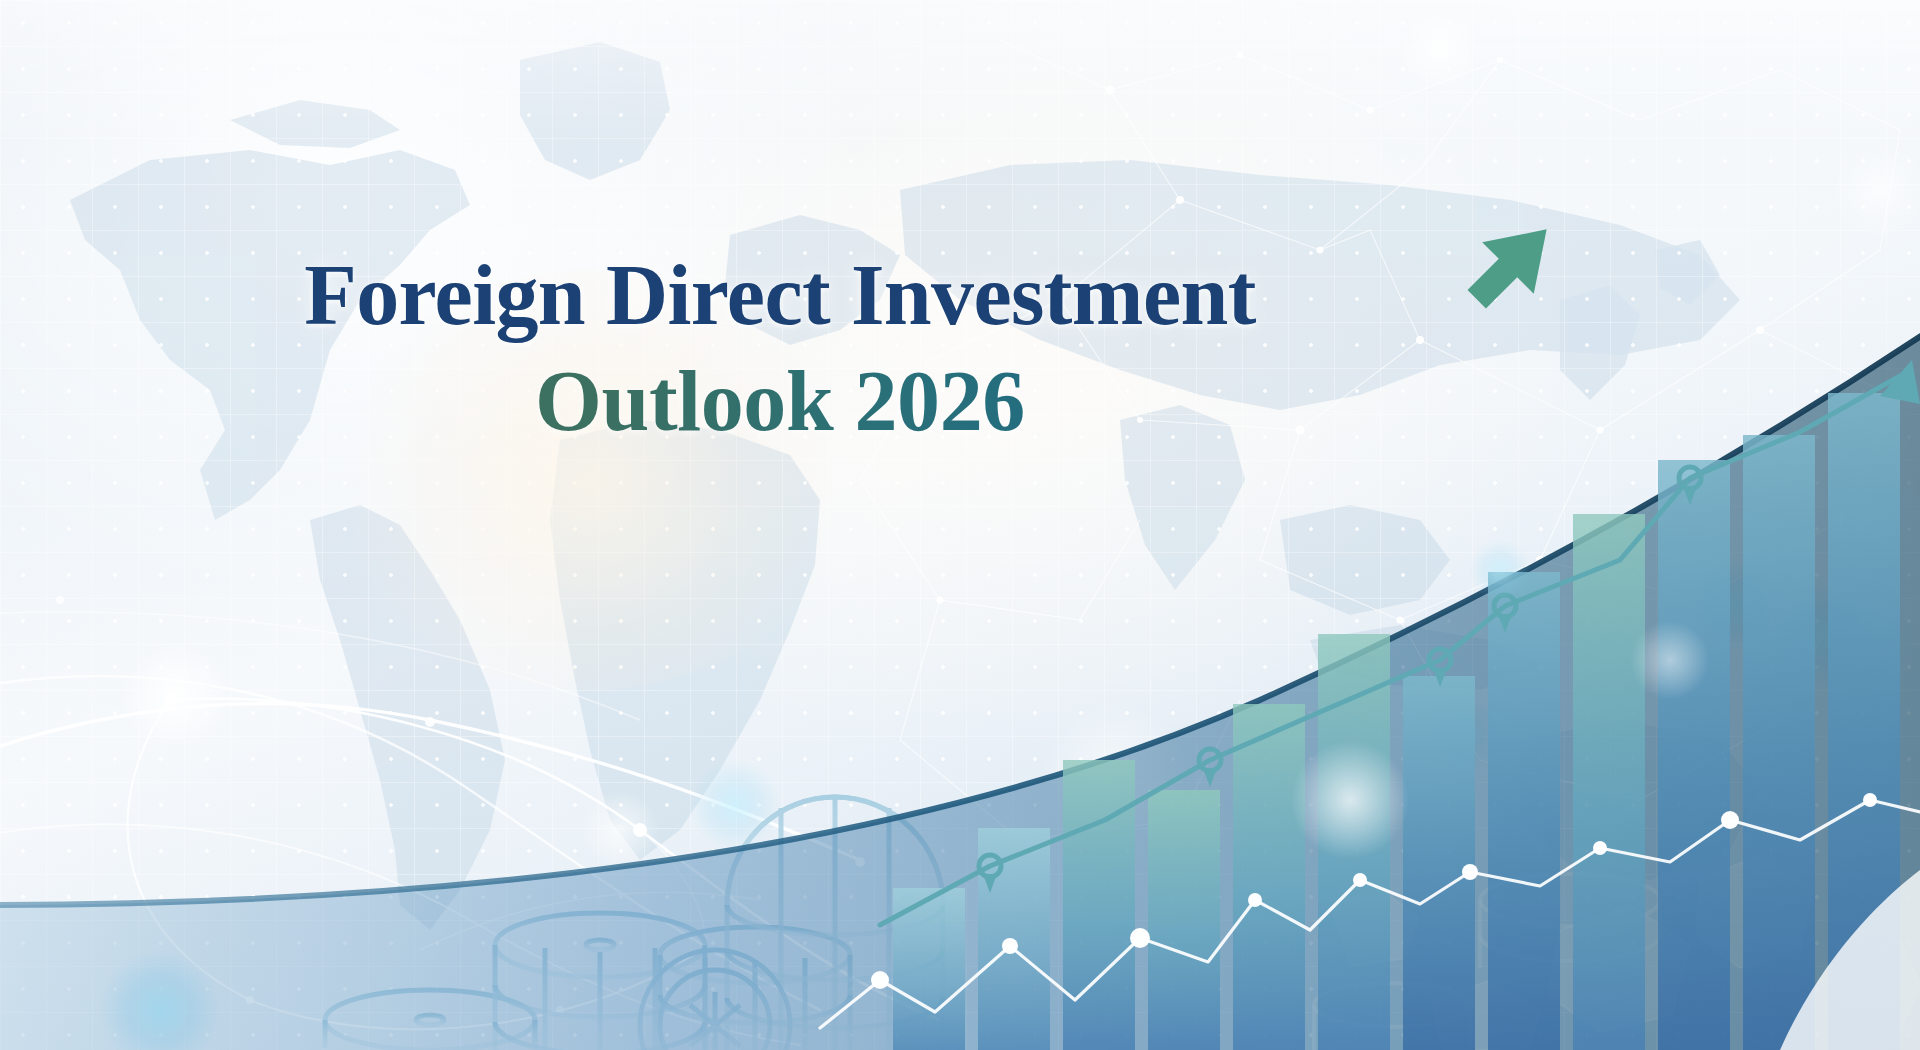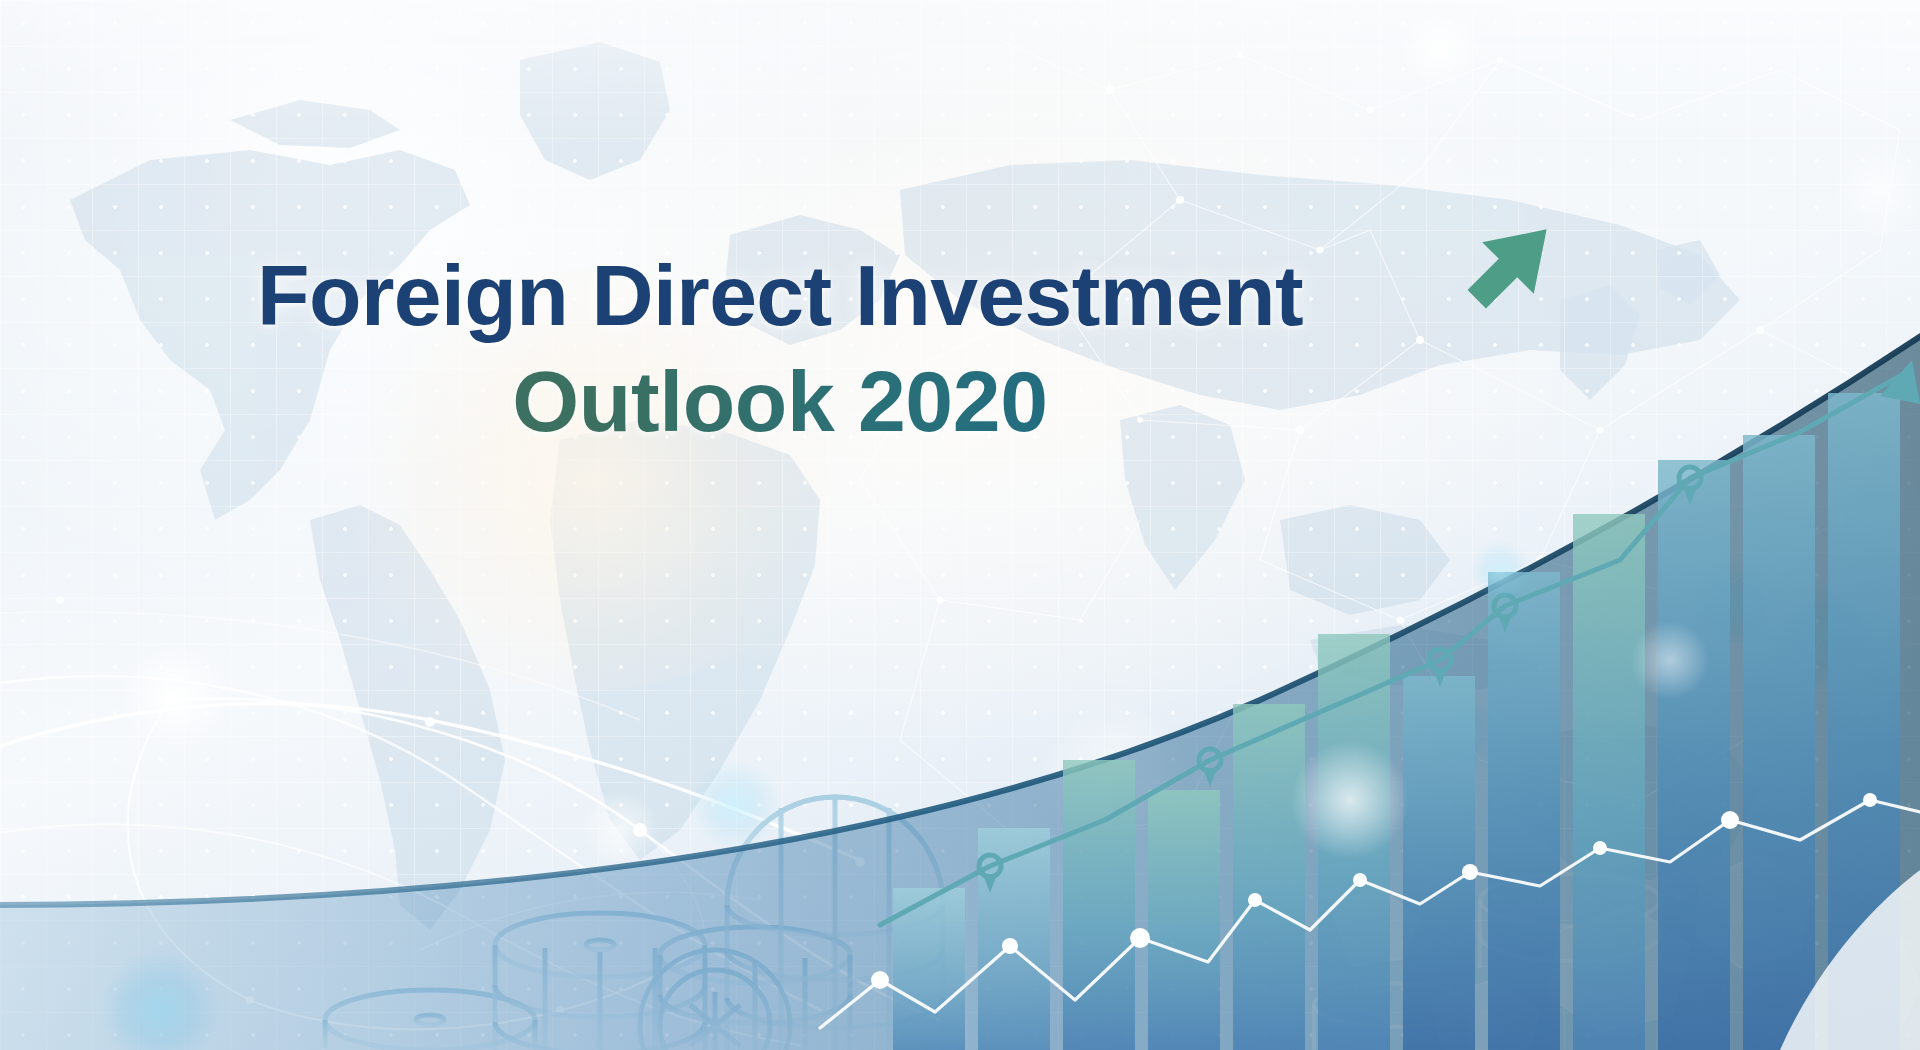--- a/index.html
+++ b/index.html
@@ -6,20 +6,21 @@
   html,body { width:1920px; height:1050px; overflow:hidden; background:#fff; }
   body { font-family:"Liberation Sans", sans-serif; }
 
   #stage {
     position:relative; width:1920px; height:1050px; overflow:hidden;
     background:
       radial-gradient(ellipse 900px 700px at 18% 18%, rgba(255,255,255,0.95) 0%, rgba(255,255,255,0) 60%),
       radial-gradient(ellipse 1100px 800px at 52% 30%, rgba(255,252,248,0.85) 0%, rgba(255,255,255,0) 55%),
       radial-gradient(ellipse 1200px 900px at 85% 8%, #f4f8fb 0%, rgba(244,248,251,0) 60%),
       linear-gradient(160deg, #e8eff6 0%, #eef4f9 22%, #f6f9fc 45%, #e4edf5 70%, #cfe0ee 100%);
+    font-family: Liberation Serif, serif;
   }
 
   .layer { position:absolute; inset:0; pointer-events:none; }
 
   
   #dotgrid {
     background-image:
       radial-gradient(circle, rgba(255,255,255,0.92) 1.6px, rgba(255,255,255,0) 1.9px),
       linear-gradient(to right, rgba(255,255,255,0.38) 1px, rgba(255,255,255,0) 1px),
       linear-gradient(to bottom, rgba(255,255,255,0.38) 1px, rgba(255,255,255,0) 1px);
@@ -328,21 +329,21 @@
   </svg>
 
   <div class="layer">
     <div class="glow white" style="left:1290px; top:740px; width:120px; height:120px; opacity:.75;"></div>
     <div class="glow white" style="left:1630px; top:620px; width:80px;  height:80px;  opacity:.5;"></div>
     <div class="glow cyan" style="left:1470px; top:540px; width:60px;  height:60px;  opacity:.5;"></div>
   </div>
 
   <div id="titleblock">
     <div id="title-line1">Foreign Direct Investment</div>
-    <div id="title-line2">Outlook 2020</div>
+    <div id="title-line2">Outlook 2026</div>
   </div>
 
   <svg id="arrow-icon" width="92" height="92" viewBox="0 0 100 100">
     <path d="M6 74 L40 40 L22 22 L92 8 L78 78 L60 60 L26 94 Z" fill="#4E9E87"></path>
   </svg>
 
   <div class="layer" style="background:linear-gradient(to bottom, rgba(255,255,255,.55) 0%, rgba(255,255,255,0) 14%);"></div>
 
   <svg class="layer" viewBox="0 0 1920 1050">
     <path d="M1780 1050 C 1820 960, 1880 900, 1920 870 L1920 1050 Z" fill="#ffffff" fill-opacity=".8"></path>

